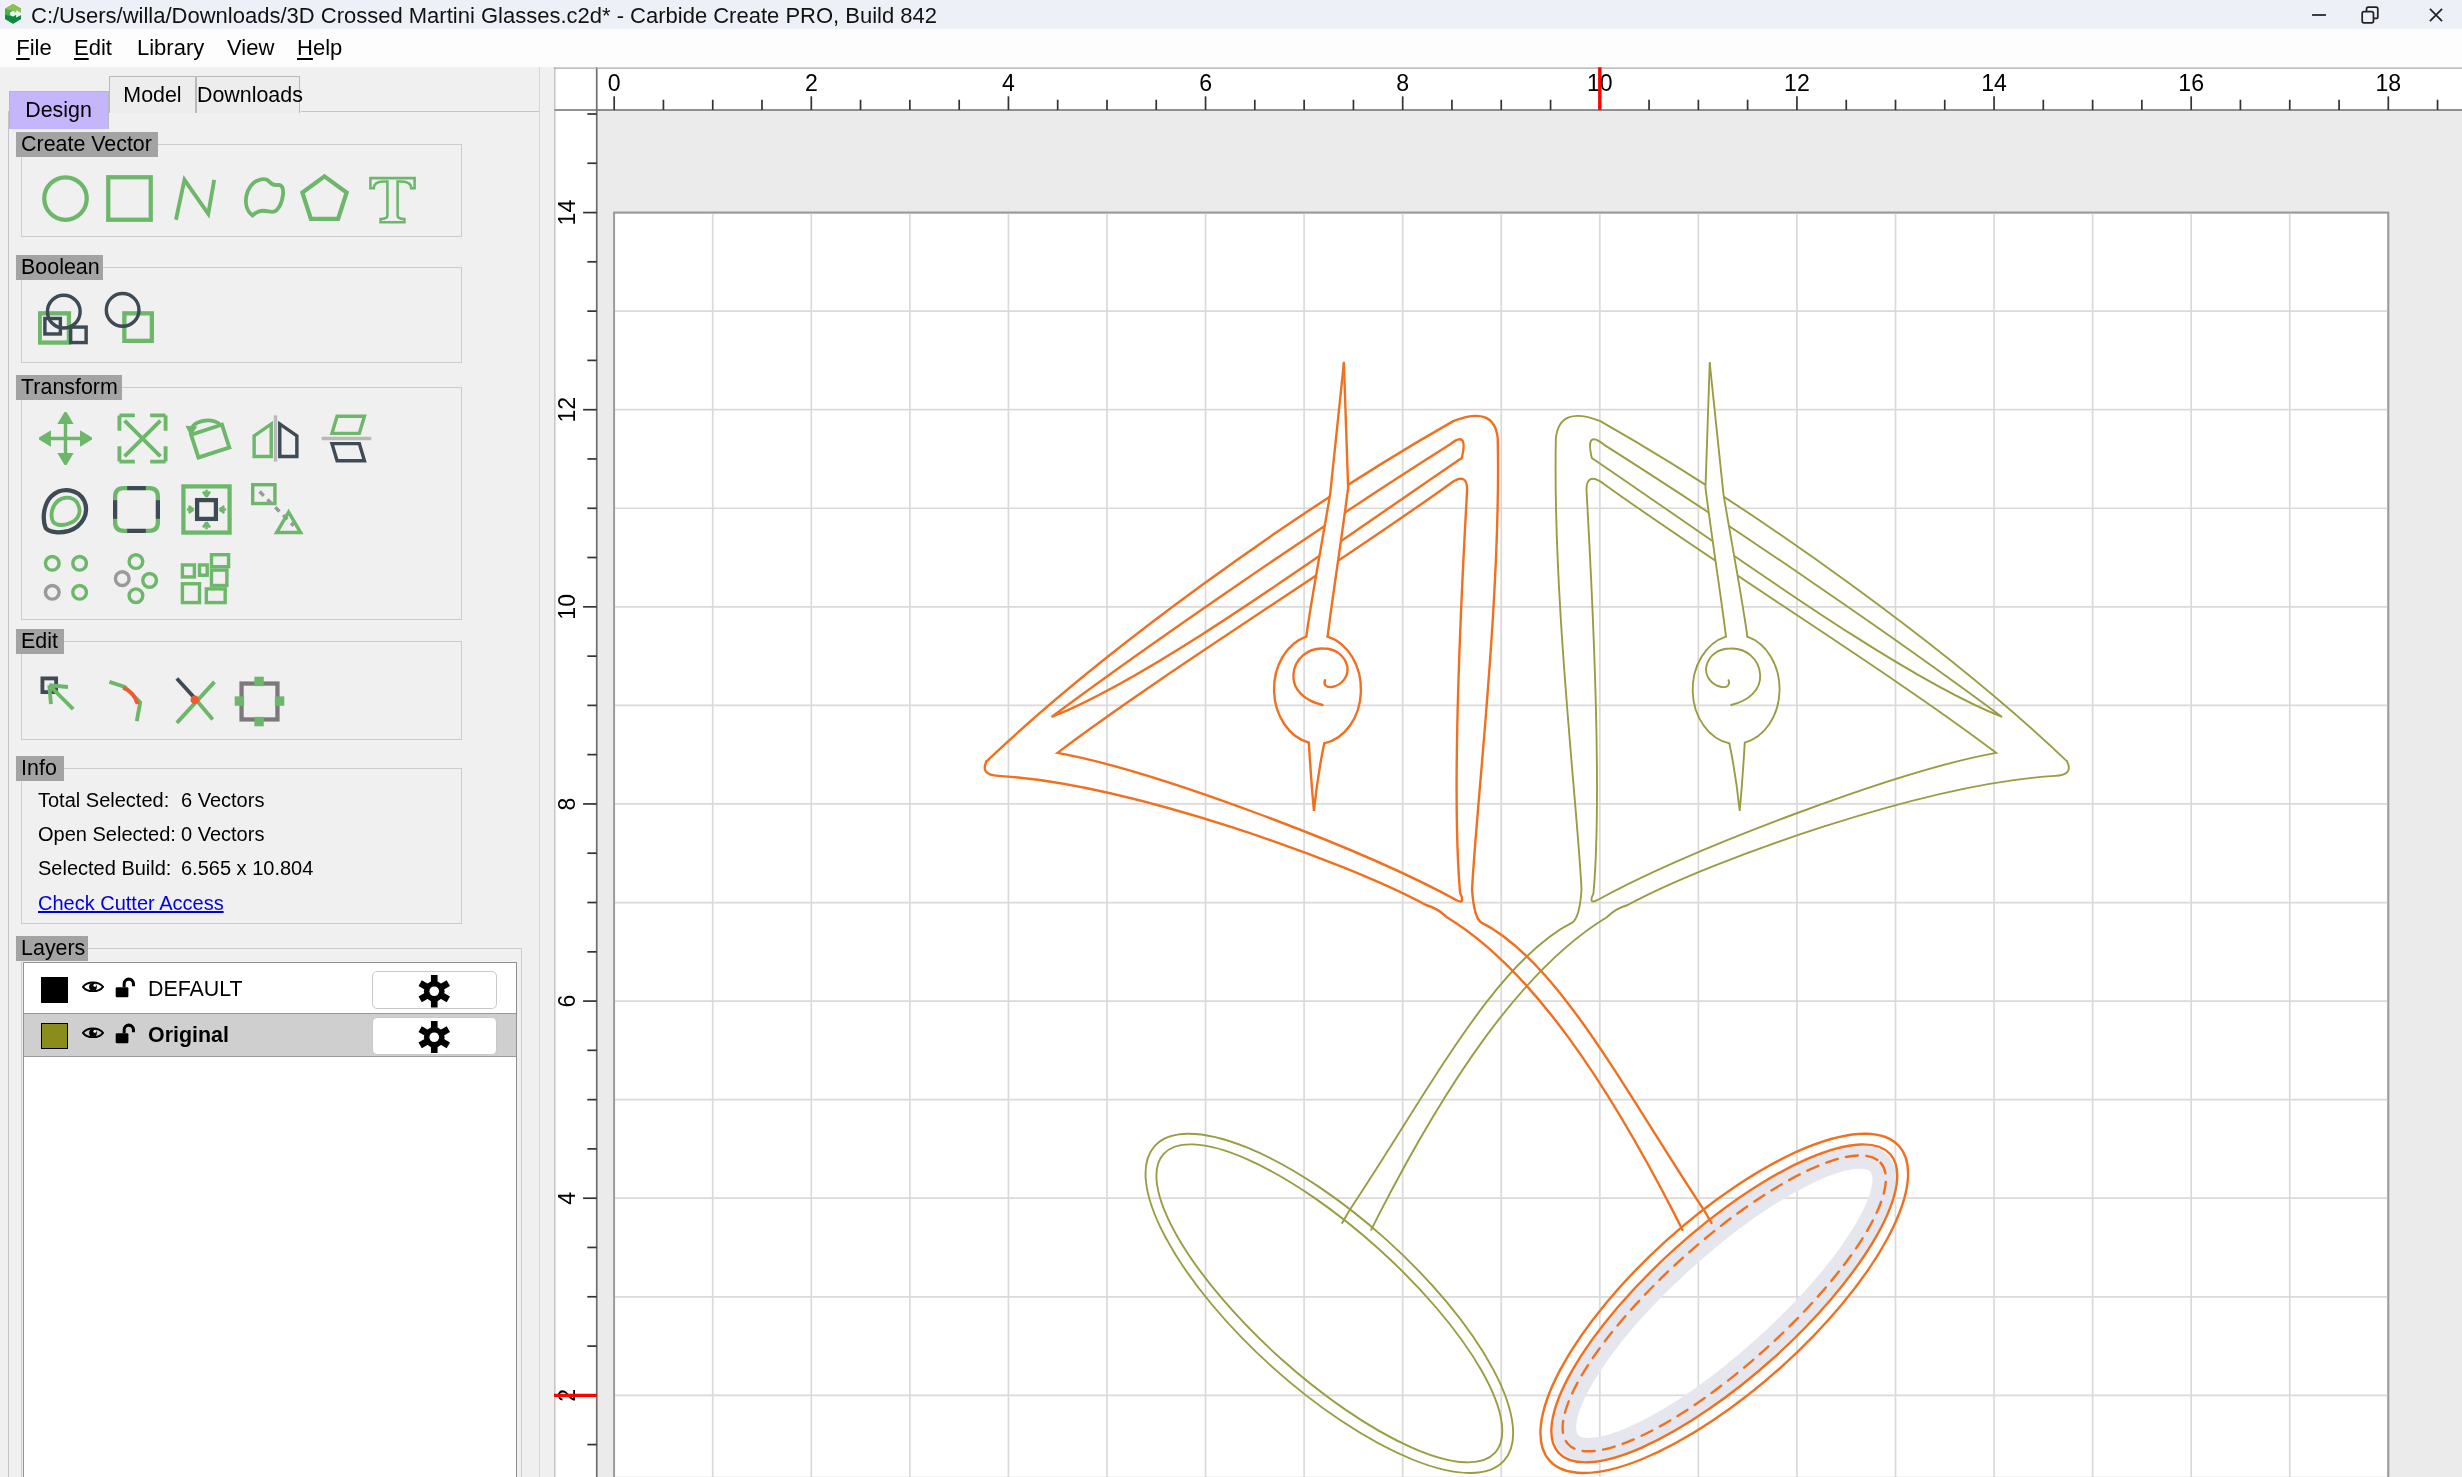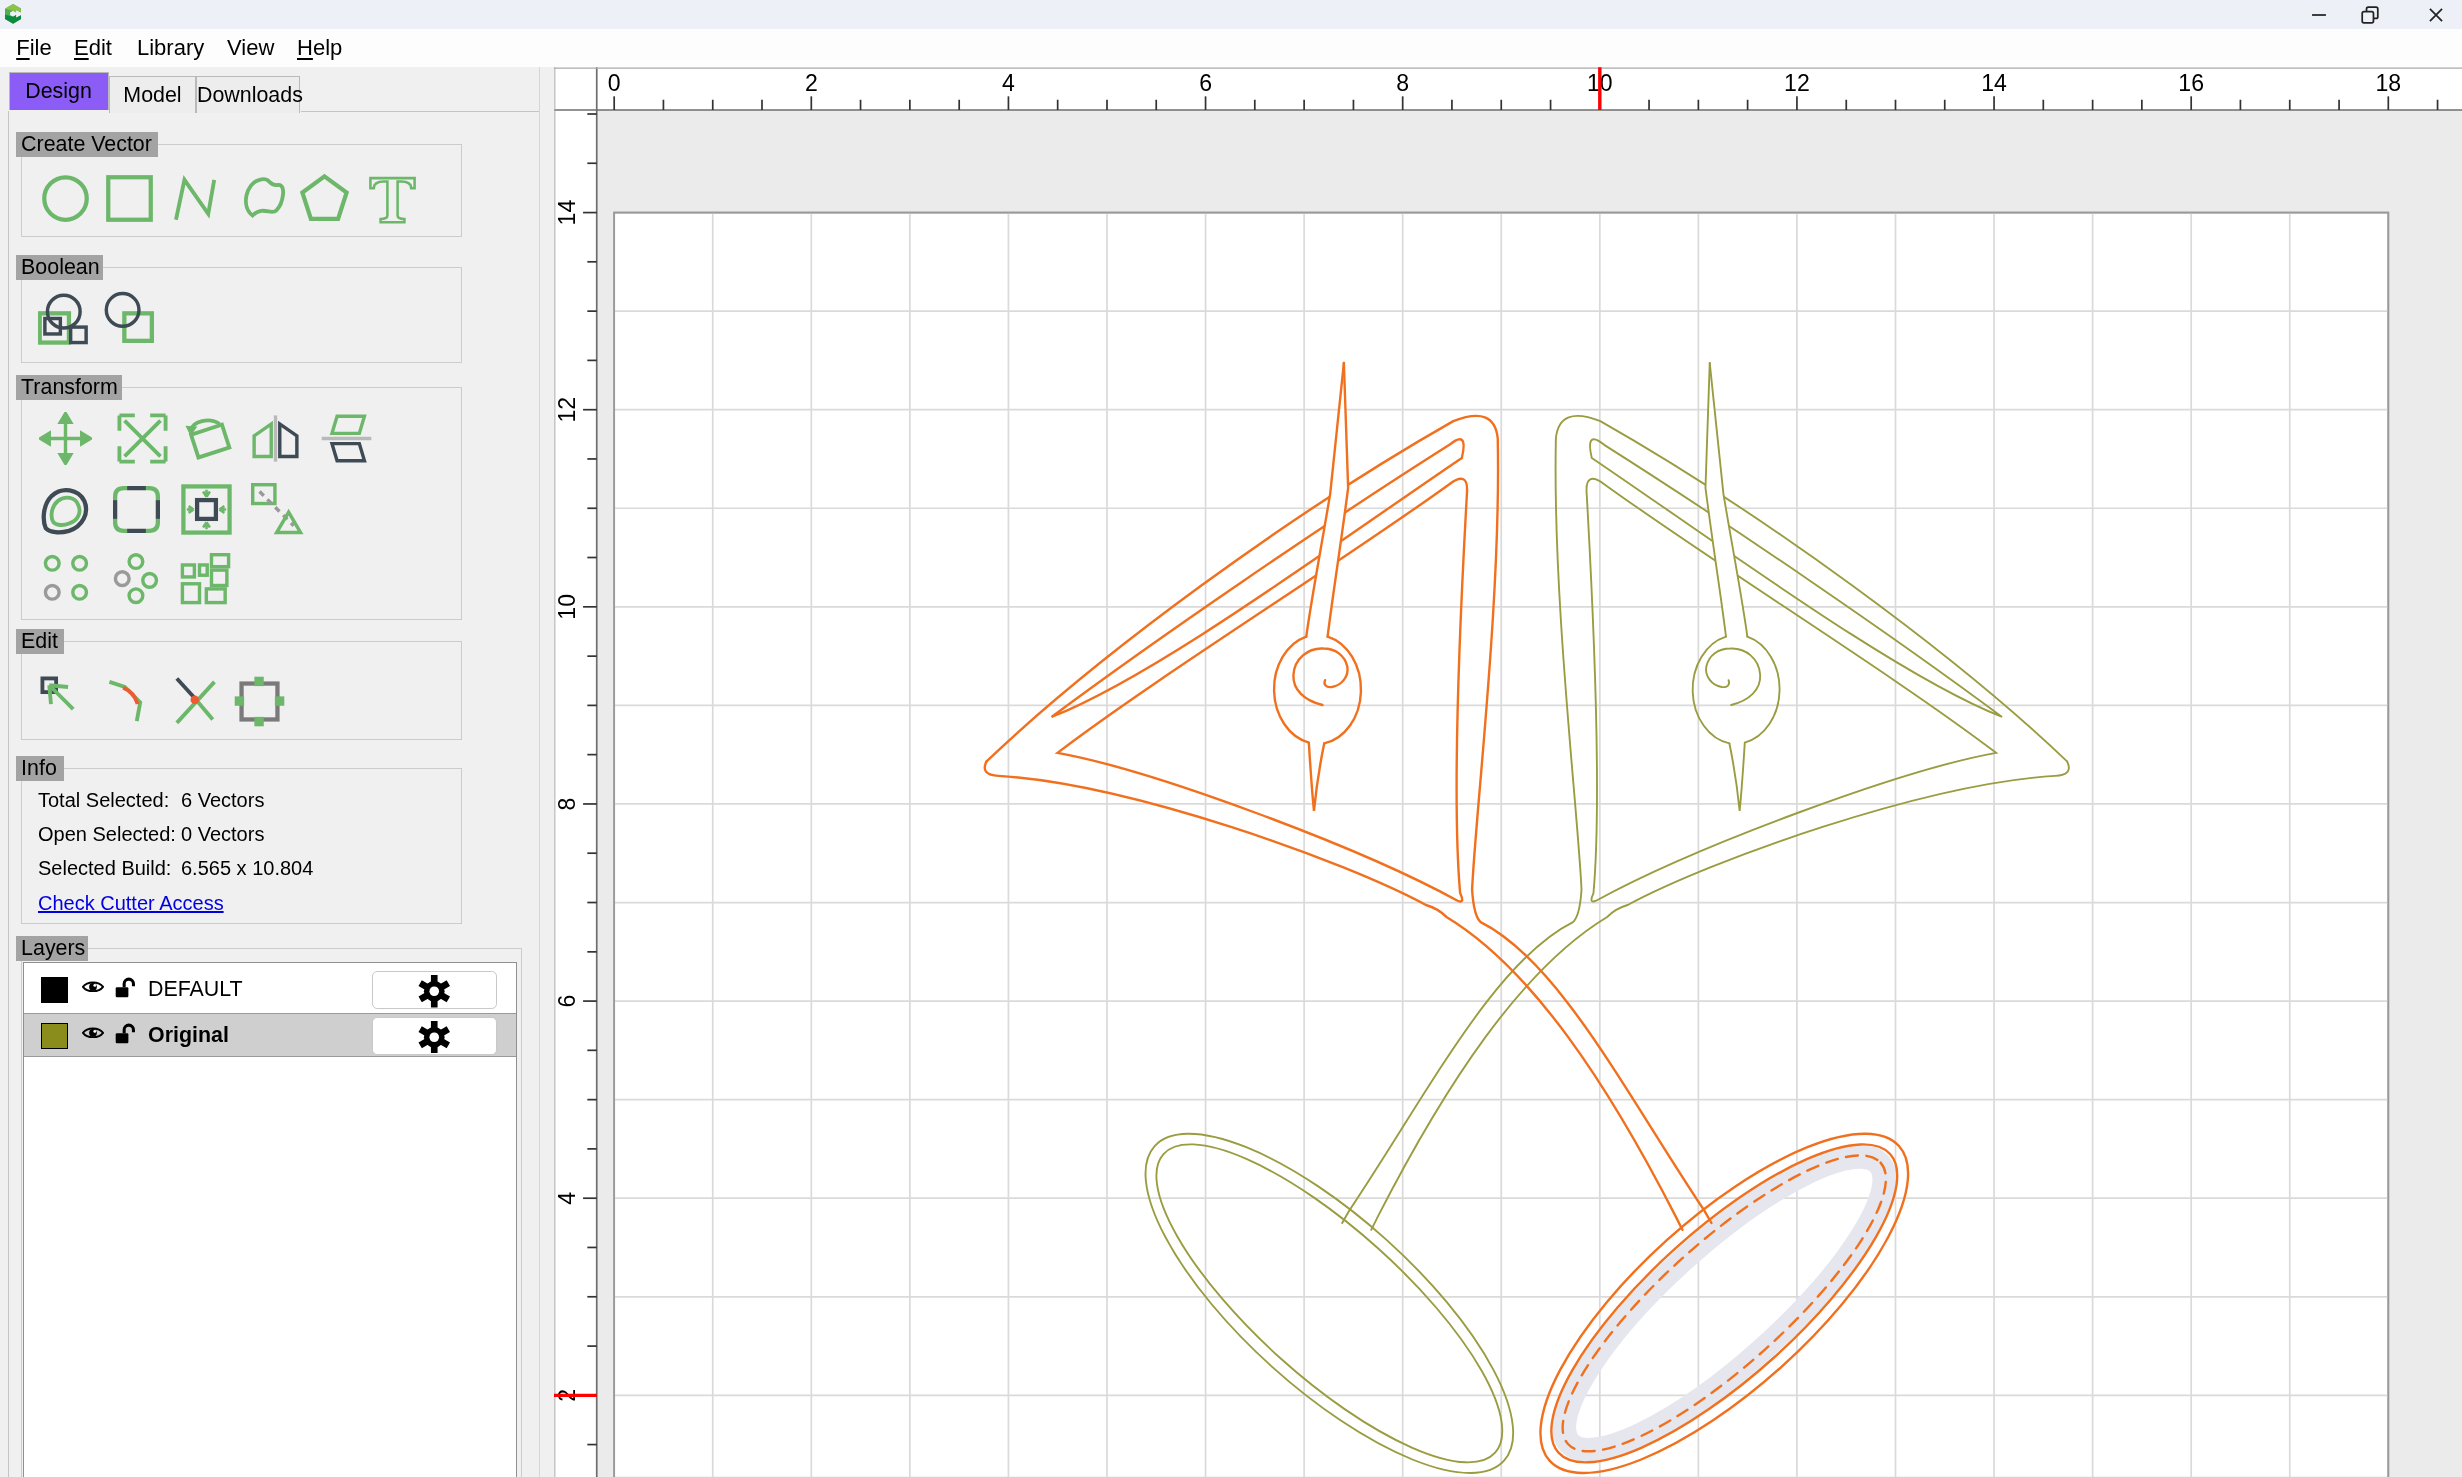--- a/index.html
+++ b/index.html
@@ -9,21 +9,21 @@
 #titlebar .title { position:absolute; left:31px; top:2.6px; font-size:22px; color:#111; }
 .wbtn { position:absolute; top:1.7px; }
 #menubar { position:absolute; left:0; top:29px; width:2462px; height:38px; background:#fdfdfd; }
 .mitem { position:absolute; top:6px; font-size:22px; color:#000; }
 .mitem u { text-decoration:underline; text-underline-offset:3.4px; }
 #panel { position:absolute; left:0; top:67px; width:540px; height:1411px; background:#f0f0f0; border-right:1.7px solid #d6d6d6; }
 #paneL { position:absolute; left:7.7px; top:44px; width:0.9px; height:1366px; background:#c4c4c4; }
 #paneT { position:absolute; left:301px; top:44px; width:238px; height:0.9px; background:#c4c4c4; }
 .tab { position:absolute; top:8.5px; height:37px; font-size:21.4px; text-align:center; line-height:37px;
        background:#ededed; border:0.9px solid #b9b9b9; border-bottom:none; color:#000; }
-.tab.active { background:#8b5cf6; top:5px; height:38px; z-index:2; }
+.tab.active { background:#c4b5fd; top:24px; height:38px; z-index:2; }
 .grp { position:absolute; left:20.5px; width:441px; border:1.7px solid #cccccc; }
 .grptitle { position:absolute; left:16px; font-size:21.4px; background:#a3a3a3; color:#000; padding:0 5.1px; z-index:2;}
 .t { position:absolute; font-size:20px; color:#000; }
 .link { color:#0000e0; text-decoration:underline; }
 #layerbox { position:absolute; left:23px; top:895px; width:494px; height:524px; background:#fff; border:1.7px solid #909090; }
 .lrow { position:absolute; left:0; width:100%; height:44px; }
 .lrow.sel { background:#cfcfcf; border-top:0.9px solid #9a9a9a; border-bottom:0.9px solid #9a9a9a; }
 .swatch { position:absolute; left:17px; top:8.5px; width:26.5px; height:26.5px; border:0.9px solid #000; }
 .leye { position:absolute; left:58px; top:12px; }
 .llock { position:absolute; left:90px; top:9.4px; }
@@ -33,20 +33,21 @@
 .gearbtn svg { margin-top:2.6px; width:32.5px; height:32.5px; }
 </style></head>
 <body>
 <div id="win">
   <div id="titlebar">
     <span class="logo"><svg width="16.2" height="19.7" viewBox="0 0 19 23" xmlns="http://www.w3.org/2000/svg">
           <path d="M9.5 0 L19 5.5 L19 10 L13 7 L13 10 L9.5 8 L6 10 L6 13 L9.5 15 L13 13 L13 16 L19 13 L19 17.5 L9.5 23 L0 17.5 L0 5.5 Z" fill="#4caf50"></path>
           <path d="M9.5 0 L19 5.5 L19 10 L13 7 L13 10 L9.5 8 L0 5.5 Z" fill="#8bc34a"></path>
           <path d="M0 17.5 L9.5 23 L19 17.5 L19 13 L13 16 L13 13 L9.5 15 L0 12.5 Z" fill="#0c8a41"></path>
         </svg></span>
+    <span class="title">C:/Users/willa/Downloads/3D Crossed Martini Glasses.c2d* - Carbide Create PRO, Build 842</span>
     <span class="wbtn" style="right:130px"><svg width="26" height="26" viewBox="0 0 30 30">
           <line x1="7" y1="15" x2="23" y2="15" stroke="#222" stroke-width="2"></line>
         </svg></span>
     <span class="wbtn" style="right:79px"><svg width="26" height="26" viewBox="0 0 30 30">
           <path d="M11 11 L11 8 Q11 6 13 6 L22 6 Q24 6 24 8 L24 17 Q24 19 22 19 L19 19" fill="none" stroke="#222" stroke-width="2"></path>
           <rect x="6" y="11" width="13" height="13" rx="2" fill="none" stroke="#222" stroke-width="2"></rect>
         </svg></span>
     <span class="wbtn" style="right:13px"><svg width="26" height="26" viewBox="0 0 30 30">
           <path d="M8 8 L22 22 M22 8 L8 22" stroke="#222" stroke-width="2" fill="none"></path>
         </svg></span>

